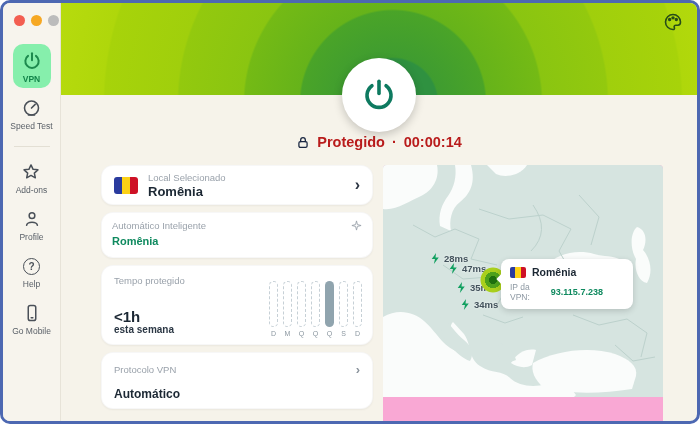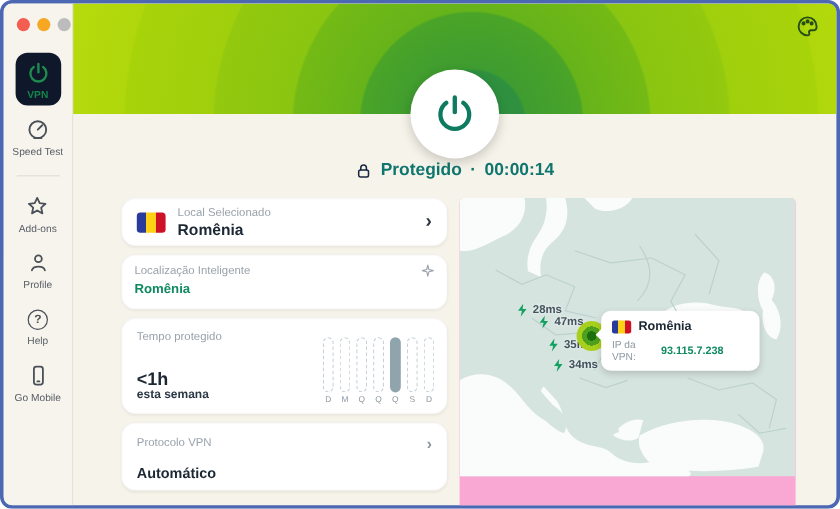--- a/index.html
+++ b/index.html
@@ -13,21 +13,21 @@
              display:flex; flex-direction:column; align-items:center; padding-top:12px; flex:none; }
   .lights { display:flex; gap:6px; align-self:flex-start; margin-left:11px; margin-bottom:18px; }
   .light { width:11px; height:11px; border-radius:50%; }
   .light.red { background:#f35e51; }
   .light.yellow { background:#f6a823; }
   .light.gray { background:#bcbcbc; }
   .nav-item { display:flex; flex-direction:column; align-items:center; gap:2px;
               margin-bottom:13px; cursor:pointer; }
   .nav-item .ic { width:22px; height:22px; display:flex; align-items:center; justify-content:center; }
   .nav-item .lbl { font-size:8.5px; color:#5a6068; }
-  .nav-item.active { background:#0f172a; border-radius:10px; padding:6px 8px 4px; margin-bottom:9px; }
+  .nav-item.active { background:#86efac; border-radius:10px; padding:6px 8px 4px; margin-bottom:9px; }
   .nav-item.active .lbl { color:#13854b; font-weight:bold; }
   .nav-divider { width:36px; height:1px; background:#e3dfd4; margin:2px 0 14px; }
   .q-circle { width:17px; height:17px; border:1.6px solid #4a5058; border-radius:50%;
               font-size:10px; font-weight:bold; color:#4a5058; display:flex;
               align-items:center; justify-content:center; }
 
   
   .main { flex:1; position:relative; display:flex; flex-direction:column; }
   .hero { height:92px; position:relative; flex:none;
     background:radial-gradient(circle at 332px 100px,
@@ -36,21 +36,21 @@
       #66b31a 94px, #74ba15 148px,
       #8ac511 150px, #93c90e 214px,
       #a0cf0c 216px, #a7d30a 288px,
       #afd70b 290px, #b7db0d 100%); }
   .palette-btn { position:absolute; top:9px; right:14px; cursor:pointer; }
   .power-btn { position:absolute; top:55px; left:50%; transform:translateX(-50%);
                width:74px; height:74px; background:#fff; border-radius:50%;
                box-shadow:0 3px 10px rgba(0,0,0,.20); display:flex; align-items:center;
                justify-content:center; z-index:5; cursor:pointer; }
   .status-row { margin-top:39px; display:flex; justify-content:center; align-items:center;
-                gap:7px; color:#0f766e; font-size:14.5px; font-weight:bold; flex:none;text-align:center; }
+                gap:7px; color:#b91c1c; font-size:14.5px; font-weight:bold; flex:none;text-align:center; }
 
   
   .content { display:flex; padding:15px 12px 0 40px; gap:10px; }
   .left-col { width:272px; display:flex; flex-direction:column; gap:7px; flex:none; }
   .card { background:#fff; border-radius:12px; box-shadow:0 1px 2px rgba(0,0,0,.05);
           border:1px solid rgba(0,0,0,.03); }
   .lbl-gray { font-size:9.5px; color:#9aa2ab; }
   .chev { color:#2b3542; font-size:16px; font-weight:bold; line-height:1; }
 
   .card-selected { height:40px; display:flex; align-items:center; padding:0 12px; gap:10px; cursor:pointer; }
@@ -209,21 +209,21 @@
           <span class="txt">
             <span class="lbl-gray" style="display:block">Local Selecionado</span>
             <span class="val" style="display:block">Romênia</span>
           </span>
           <span class="chev">›</span>
         </div>
 
         <div class="two-cards">
           <div class="card mini-card">
             <span class="top">
-              <span class="lbl-gray">Localização Inteligente</span>
+              <span class="lbl-gray">Automático Inteligente</span>
               <svg width="11" height="11" viewBox="0 0 24 24" fill="none" stroke="#9aa2ab" stroke-width="2" stroke-linejoin="round">
                 <path d="M12 2l2 8 8 2-8 2-2 8-2-8-8-2 8-2z"></path>
               </svg>
             </span>
             <span class="val" style="display:block">Romênia</span>
           </div>
         </div>
 
         <div class="card card-tempo">
           <span class="lbl-gray">Tempo protegido</span>

